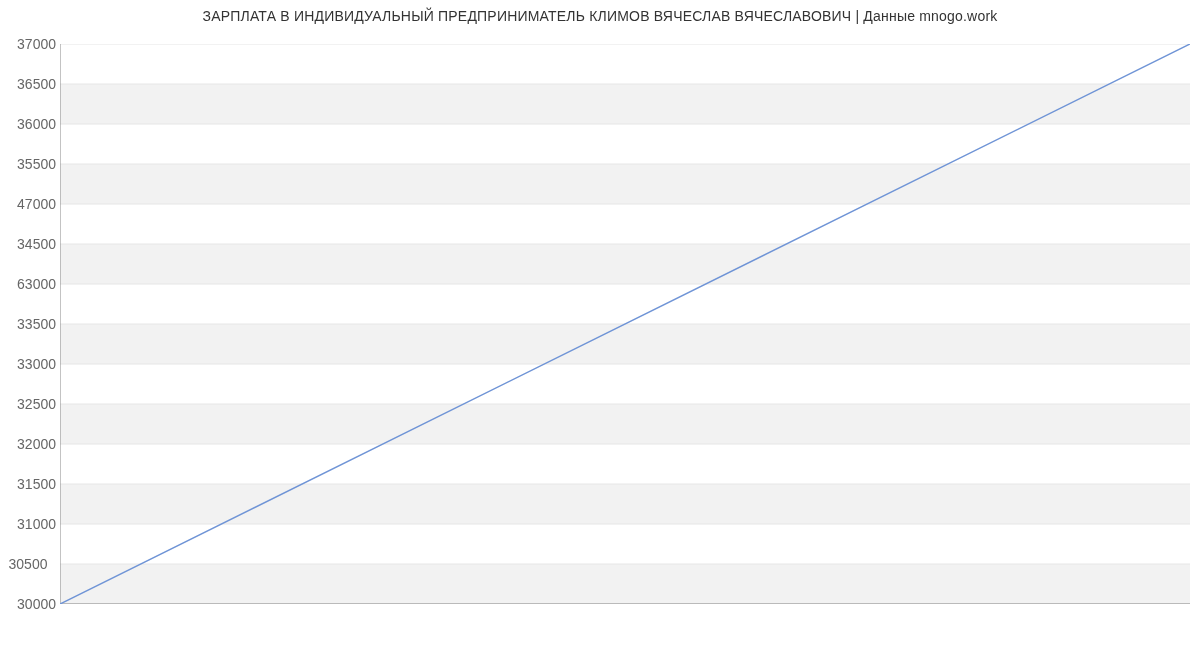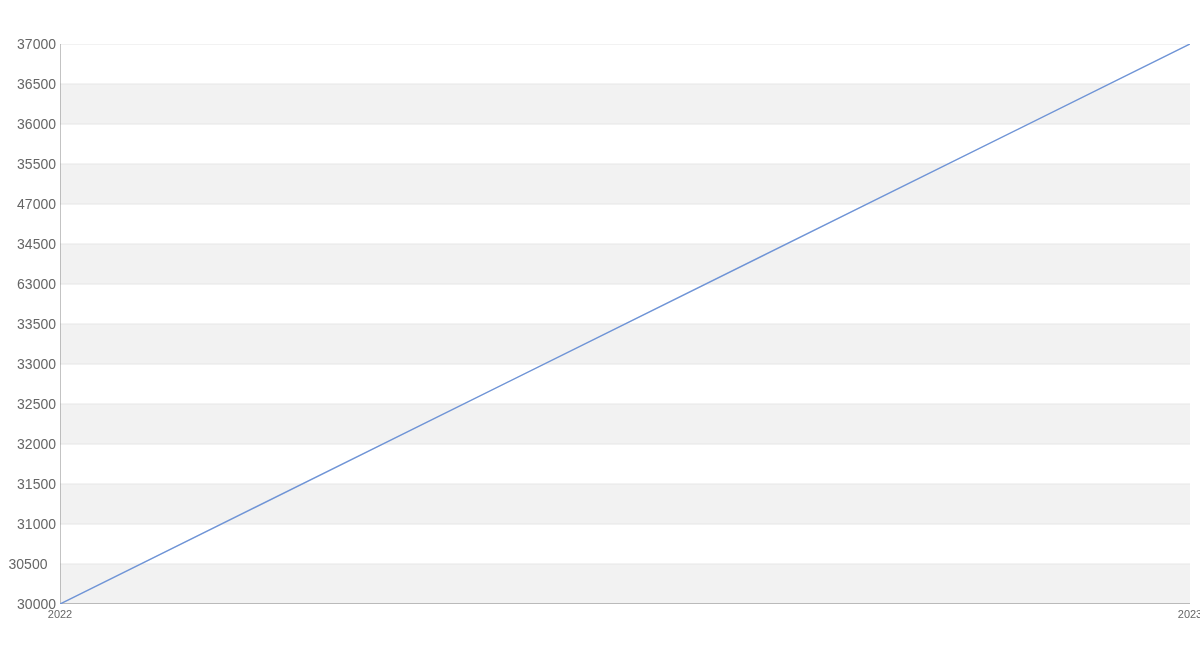--- a/index.html
+++ b/index.html
@@ -66,20 +66,21 @@
     transform: translateX(-50%);
     font-size: 11px;
     color: #666666;
   }
 </style>
 </head>
 <body>
 
 <div class="chart-wrap">
 
+  <div class="title">ЗАРПЛАТА В ИНДИВИДУАЛЬНЫЙ ПРЕДПРИНИМАТЕЛЬ КЛИМОВ ВЯЧЕСЛАВ ВЯЧЕСЛАВОВИЧ | Данные mnogo.work</div>
 
   <div class="y-labels" id="y-labels">
       <div style="top: 560px;">30000</div>
       <div style="top: 520px; text-align: center;">30500</div>
       <div style="top: 480px;">31000</div>
       <div style="top: 440px;">31500</div>
       <div style="top: 400px;">32000</div>
       <div style="top: 360px;">32500</div>
       <div style="top: 320px; padding-left: 47px;">33000</div>
       <div style="top: 280px;">33500</div>
@@ -124,18 +125,14 @@
         <line x1="0" y1="40" x2="1130" y2="40" stroke="#e6e6e6" stroke-width="1"></line>
         <line x1="0" y1="0" x2="1130" y2="0" stroke="#e6e6e6" stroke-width="1"></line>
         <line x1="0" y1="0" x2="0" y2="560" stroke="#888888" stroke-width="1"></line>
         <line x1="0" y1="560" x2="1130" y2="560" stroke="#888888" stroke-width="1"></line>
         <line x1="0" y1="560" x2="0" y2="560" stroke="#888888" stroke-width="1"></line>
         <line x1="1130" y1="560" x2="1130" y2="560" stroke="#888888" stroke-width="1"></line>
         <path d="M0 560 L1130 0" fill="none" stroke="#6f94d6" stroke-width="1.5" stroke-linejoin="round" stroke-linecap="round"></path>
       </svg>
   </div>
 
-  <div class="x-labels" id="x-labels">
-      <div style="left: 0px;">2022</div>
-      <div style="left: 1130px;">2023</div>
-    </div>
 
 </div>
 
 </body></html>

